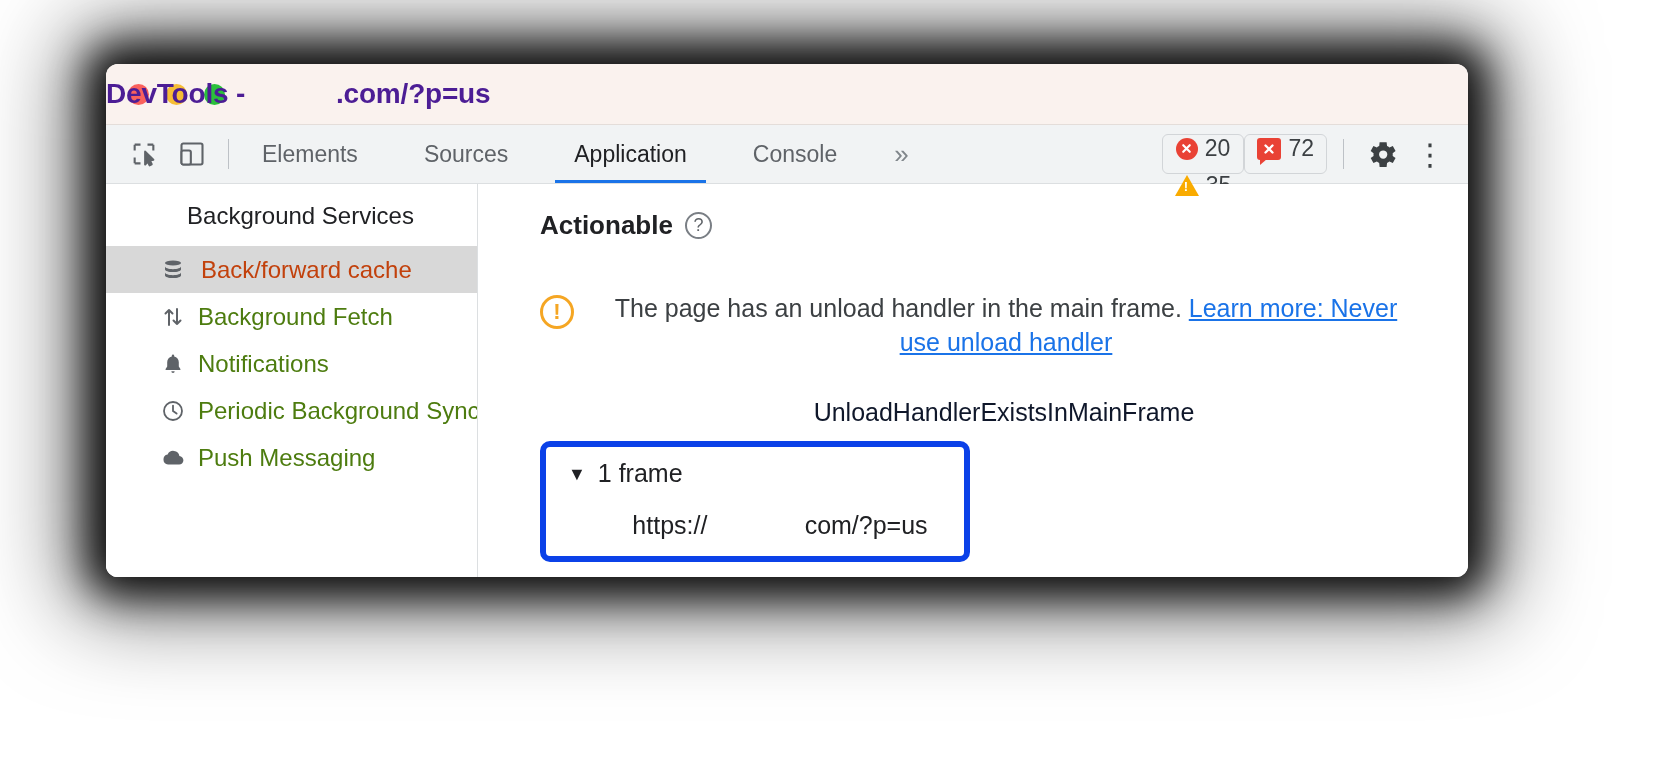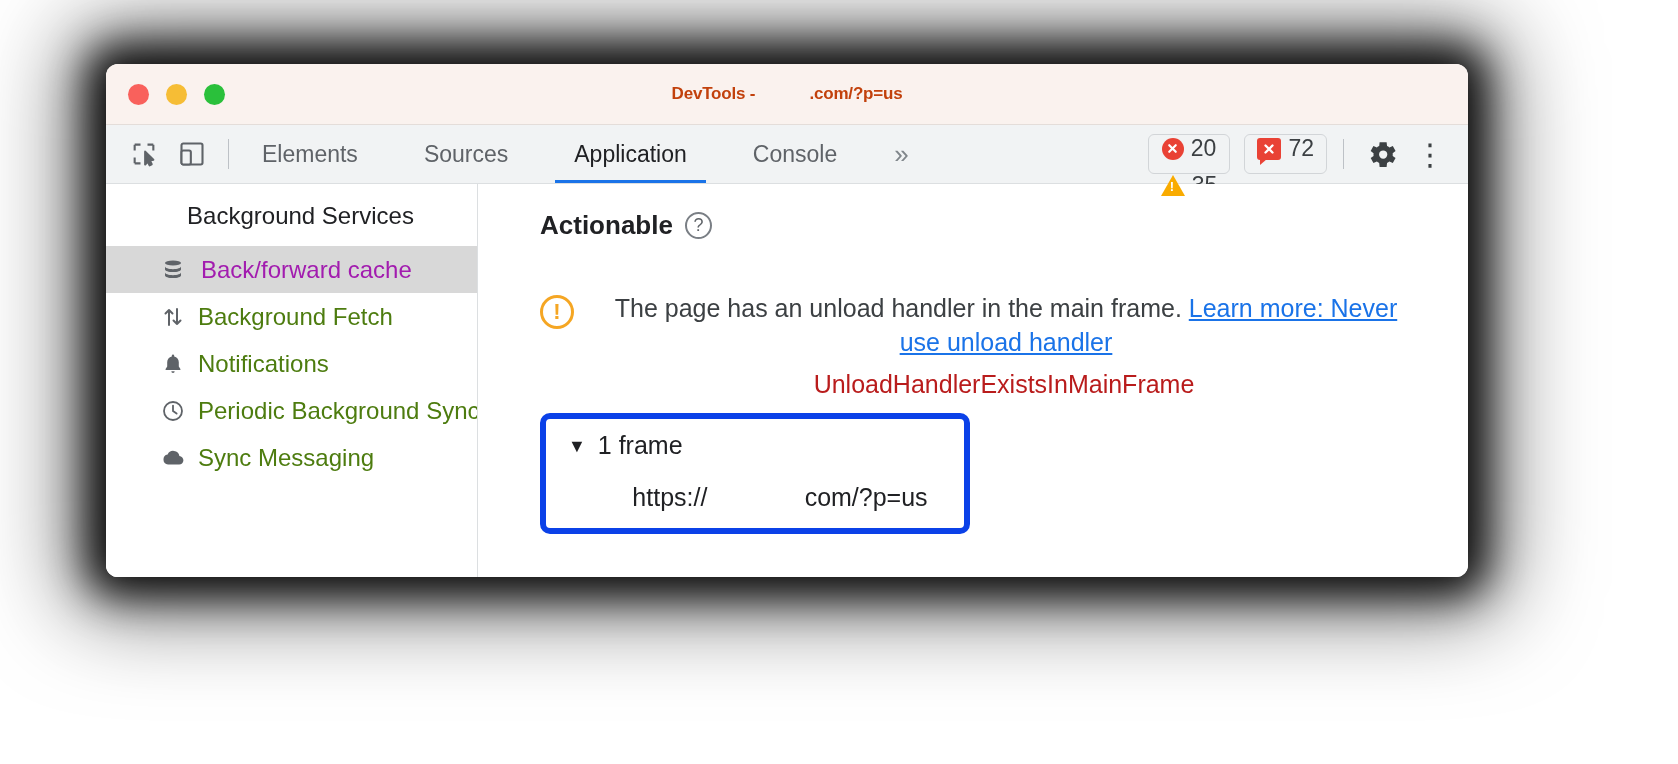--- a/index.html
+++ b/index.html
@@ -45,24 +45,24 @@
     margin-left: 22px;
   }
   .light { width: 21px; height: 21px; border-radius: 50%; }
   .light.red    { background: #f9615c; }
   .light.yellow { background: #f6bd35; }
   .light.green  { background: #2ac03b; }
 
   #window-title {
     position: absolute;
     left: 0; right: 0;
-    text-align: center;
-    font-size: 17px;
+    text-align: left;
+    font-size: 28px;
     font-weight: bold;
-    color: #c2410c;
+    color: #4c1d95;
     letter-spacing: -0.2px;
     white-space: pre;
   }
 
   
   #toolbar {
     height: 59px;
     background: #f1f3f4;
     border-bottom: 1px solid #dcdfe1;
     display: flex;
@@ -132,21 +132,21 @@
     background: transparent;
     flex-direction: column;
   }
   .badge-item {
     display: flex;
     align-items: center;
     gap: 7px;
     font-size: 23px;
     color: #3c4043;
   }
-  .badge-group + .badge-group { margin-left: 14px; }
+  .badge-group + .badge-group { margin-left: 0; }
 
   .icon-err {
     width: 22px; height: 22px; border-radius: 50%;
     background: #e94235;
     display: flex; align-items: center; justify-content: center;
   }
   .icon-warn {
     width: 0; height: 0;
     border-left: 12px solid transparent;
     border-right: 12px solid transparent;
@@ -213,21 +213,21 @@
     align-items: center;
     gap: 12px;
     height: 47px;
     padding-left: 54px;
     font-size: 24px;
     color: #4d7c0f;
     white-space: nowrap;
   }
   .side-item.selected {
     background: #d8d8d8;
-    color: #a21caf;
+    color: #c2410c;
     gap: 15px;
   }
   .side-icon {
     width: 26px;
     height: 26px;
     flex: 0 0 26px;
     display: flex;
     align-items: center;
     justify-content: center;
     color: #5f6368;
@@ -282,22 +282,22 @@
     color: #3c4043;
     max-width: 820px;
   }
   #issue-text a {
     color: #1a73e8;
     text-decoration: underline;
   }
 
   #reason-code {
     font-size: 25px;
-    color: #b91c1c;
-    margin-top: 11px;
+    color: #0f172a;
+    margin-top: 39px;
   }
 
   #frame-box {
     margin-top: 14px;
     width: 430px;
     border: 6px solid #0b41e8;
     border-radius: 10px;
     padding: 12px 0 16px 0;
     background: #ffffff;
   }
@@ -457,21 +457,21 @@
         </span>
         <span>Periodic Background Sync</span>
       </div>
 
       <div class="side-item">
         <span class="side-icon">
           <svg width="24" height="24" viewBox="0 0 24 24" fill="currentColor">
             <path d="M18.4 10.1A6.2 6.2 0 0 0 6.6 8.6 5 5 0 0 0 7 18.5h11a4.2 4.2 0 0 0 .4-8.4z"></path>
           </svg>
         </span>
-        <span>Sync Messaging</span>
+        <span>Push Messaging</span>
       </div>
     </div>
 
     <div id="content">
 
       <div id="content-heading">
         <span>Actionable</span>
         <span class="help-circle">?</span>
       </div>
 

